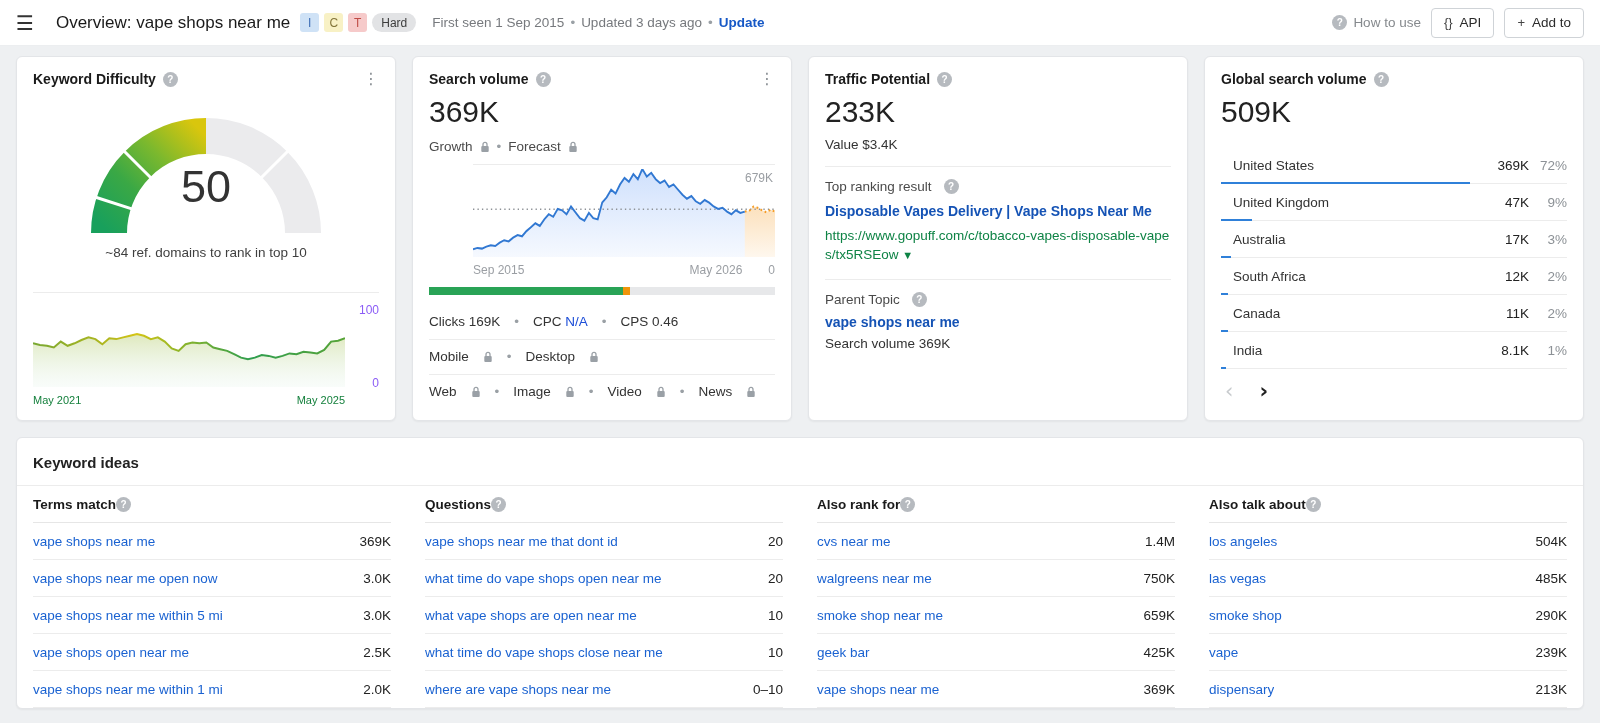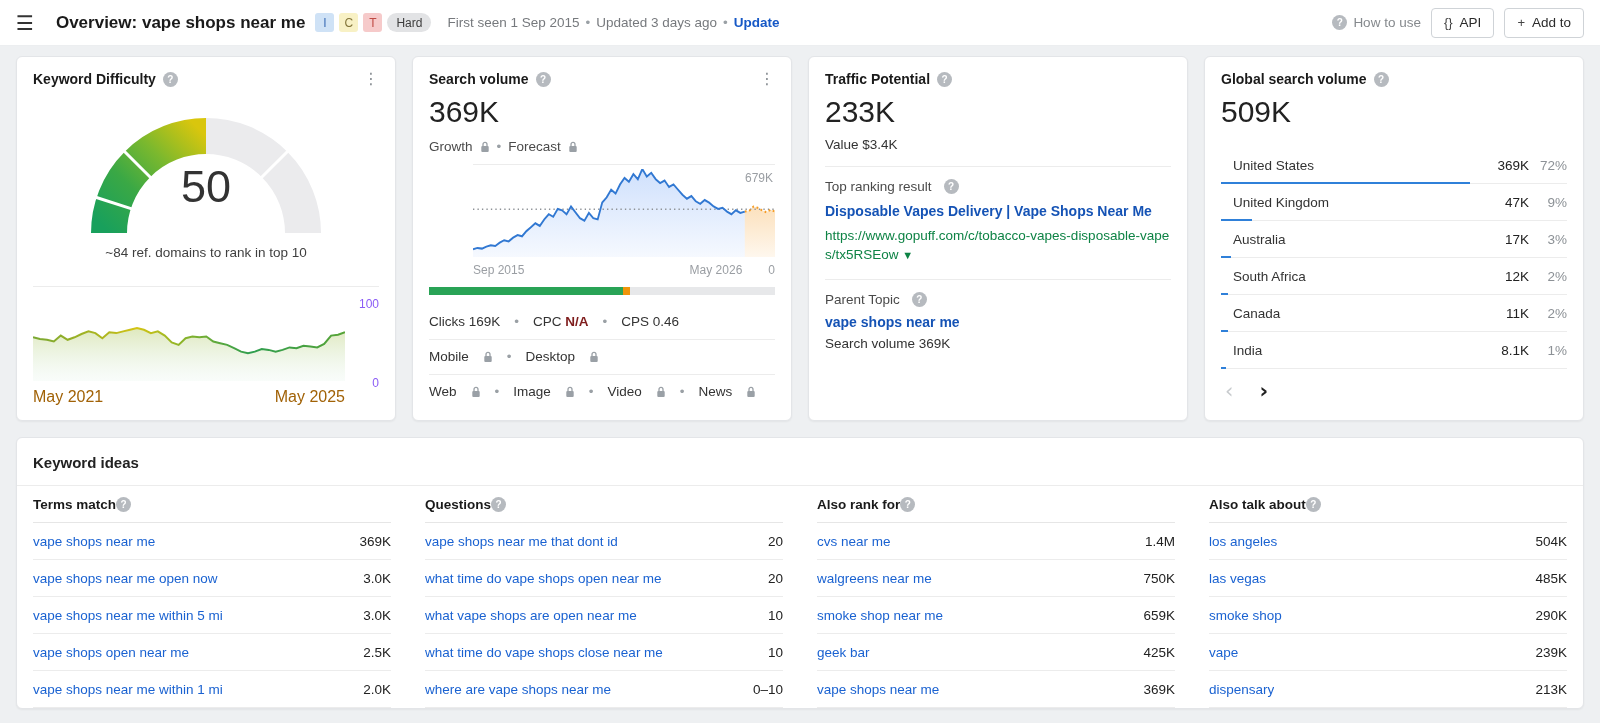--- a/index.html
+++ b/index.html
@@ -2,21 +2,21 @@
 <html><head>
 <meta charset="utf-8">
 <style>
   * { margin:0; padding:0; box-sizing:border-box; }
   html,body { width:1600px; height:723px; overflow:hidden; background:#eef0f2;
     font-family:"Liberation Sans","DejaVu Sans",sans-serif; color:#222; }
 
   
   .topbar { height:46px; background:#fff; display:flex; align-items:center; padding:0 16px; border-bottom:1px solid #eceef0; }
   .burger { font-size:20px; color:#333; cursor:pointer; margin-right:22px; line-height:1; }
-  .page-title { font-size:17px; font-weight:bold; color:#1a1a1a; margin-right:10px; white-space:nowrap; }
+  .page-title { font-size:17px; font-weight:normal; color:#1a1a1a; margin-right:10px; white-space:nowrap; }
   .badges { display:flex; align-items:center; gap:5px; margin-right:16px; }
   .badge { font-size:12px; height:19px; min-width:19px; display:flex; align-items:center; justify-content:center; border-radius:3px; padding:0 5px; }
   .badge.i { background:#cfe2f6; color:#3f6fb6; }
   .badge.c { background:#f8f1c5; color:#84763a; }
   .badge.t { background:#f6caca; color:#bf4a44; }
   .badge.local { background:#e2e3e5; color:#3c3c3c; border-radius:10px; padding:0 9px; }
   .meta { font-size:13.5px; color:#76797d; white-space:nowrap; }
   .meta .dot { color:#9aa0a5; margin:0 6px; }
   a.update { color:#1658c6; font-weight:bold; text-decoration:none; cursor:pointer; }
   .topbar-right { margin-left:auto; display:flex; align-items:center; gap:10px; }
@@ -35,35 +35,35 @@
 
   
   .gauge-wrap { position:relative; width:300px; margin:14px auto 0; height:136px; }
   .gauge-score { position:absolute; left:0; right:0; top:60px; text-align:center; font-size:45px; color:#333; }
   .gauge-label { position:absolute; left:0; right:0; top:113px; text-align:center; font-size:14.5px; font-weight:bold; color:#222; }
   .gauge-sub { text-align:center; font-size:13.5px; color:#3f3f3f; margin-top:8px; }
   .kd-chart-block { margin-top:auto; border-top:1px solid #ececec; padding-top:10px; }
   .mini-chart-row { display:flex; }
   .mini-plot { position:relative; flex:1; }
   .gutter { width:34px; display:flex; flex-direction:column; justify-content:space-between; align-items:flex-end; font-size:12px; color:#8b5cf6; padding-bottom:16px; }
-  .x-labels { display:flex; justify-content:space-between; font-size:16px; color:#a16207; margin-top:3px; }
+  .x-labels { display:flex; justify-content:space-between; font-size:11px; color:#15803d; margin-top:3px; }
 
   
   .growth-row { display:flex; align-items:center; gap:7px; font-size:13.5px; color:#4a4a4a; margin-top:10px; }
   .lock { display:inline-block; }
   .sv-chart-block { margin-top:10px; border-top:1px solid #ececec; padding-top:4px; position:relative;margin-left:44px; }
   .sv-max { position:absolute; top:6px; right:2px; font-size:12px; color:#9a9ea3; }
   .sv-xrow { display:flex; font-size:12px; color:#9a9ea3; margin-top:2px; }
   .sv-xrow .end { margin-left:auto; }
   .sv-xrow .zero { margin-left:26px; }
   .clickbar { height:8px; background:#e7e8ea; margin-top:10px; display:flex; overflow:hidden; }
   .bar-seg { height:100%; }
   .metric-row { display:flex; align-items:center; gap:14px; font-size:13.5px; color:#333; border-top:1px solid #ececec; margin-top:10px; padding-top:9px; }
   .metric-row:first-of-type { border-top:none; }
-  .gray { color:#7f1d1d;font-weight:bold; }
+  .gray { color:#1d4ed8; }
   .bull { color:#9aa0a5; }
 
   
   .value-sub { font-size:13.5px; color:#333; margin-top:8px; }
   .tp-divider { border-top:1px solid #ececec; margin-top:14px; padding-top:12px; }
   .sec-label { display:flex; align-items:flex-start; gap:12px; font-size:13.5px; color:#4a4a4a; }
   a.result-title { display:block; font-size:14px; font-weight:bold; color:#1553b5; text-decoration:none; margin-top:8px; line-height:1.35; cursor:pointer; }
   a.result-url { display:block; font-size:13.5px; color:#0e8345; text-decoration:none; margin-top:6px; line-height:1.4; word-break:break-all; cursor:pointer; }
   .url-caret { color:#0e8345; font-size:11px; }
   a.parent-link { display:block; font-size:14px; font-weight:bold; color:#1553b5; text-decoration:none; margin-top:7px; cursor:pointer; }

